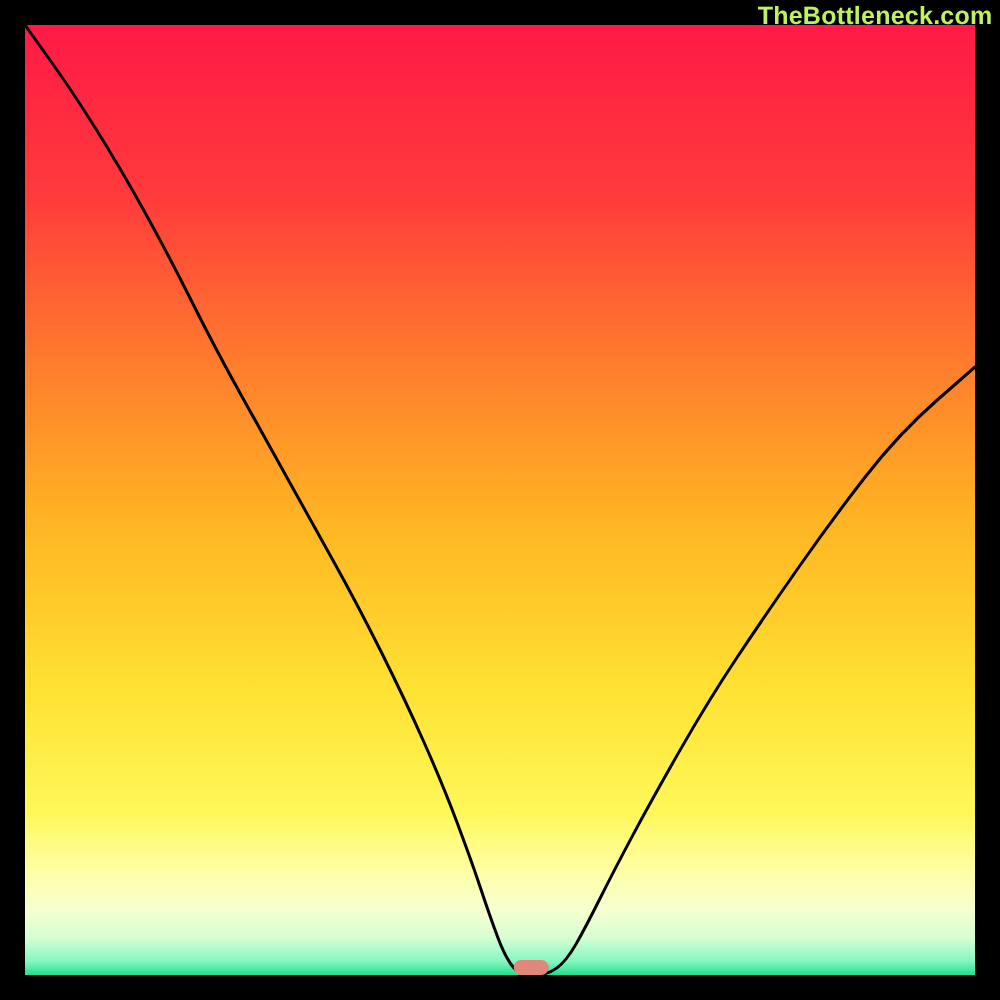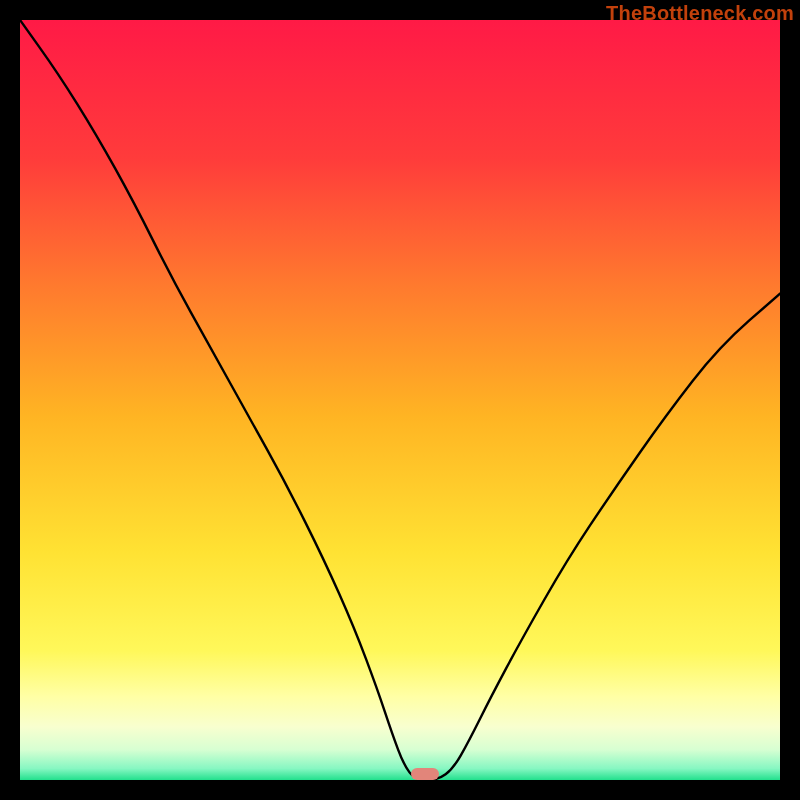--- a/index.html
+++ b/index.html
@@ -45,21 +45,21 @@
     background: #e2857a;
     border-radius: 10px;
   }
   .watermark {
     position: absolute;
     top: 2px;
     right: 6px;
     font-family: Arial, Helvetica, sans-serif;
     font-size: 20px;
     font-weight: 600;
-    color: #c2410c;
+    color: #bef264;
     letter-spacing: 0.2px;
     user-select: none;
   }
 </style>
 </head>
 <body>
 
 <div class="frame">
 
   <div class="plot-area">

